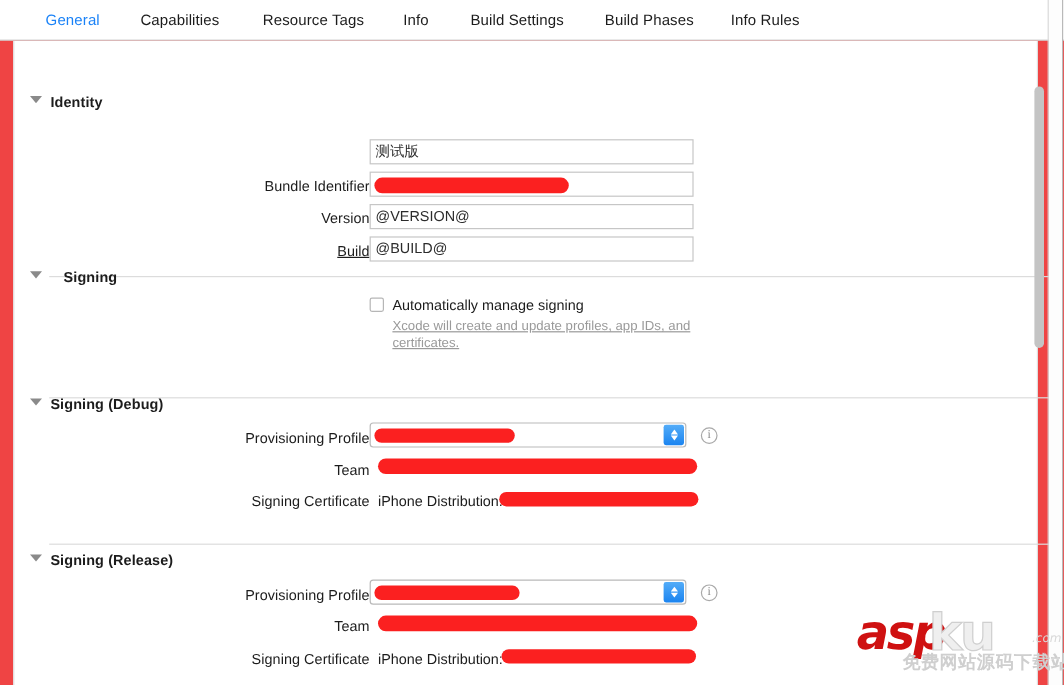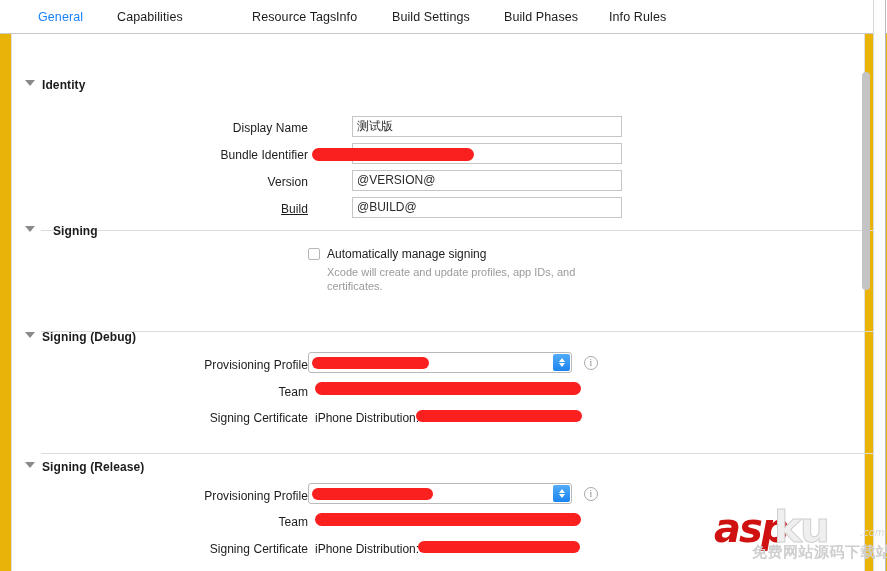--- a/index.html
+++ b/index.html
@@ -49,21 +49,21 @@
     color: #1a82f7;
   }
 
   
   .content-wrap {
     position: absolute;
     left: 0;
     top: 34px;
     width: 887px;
     height: 537px;
-    background: #eab308;
+    background: #ef4444;
     overflow: hidden;
   }
   .panel {
     position: absolute;
     left: 11px;
     top: 0;
     width: 854px;
     height: 537px;
     background: #ffffff;
     border-left: 1px solid #dedede;
@@ -155,21 +155,20 @@
     height: 21px;
     background: #ffffff;
     border: 1px solid #c6c6c6;
     box-sizing: border-box;
     font-size: 12px;
     color: #2b2b2b;
     line-height: 19px;
     padding: 0 4px;
     white-space: nowrap;
     overflow: hidden;
-    margin-left: 44px;
   }
   .cjk {
     font-family: "DejaVu Sans", "Liberation Sans", sans-serif;
   }
 
   
   .popup {
     position: absolute;
     height: 21px;
     background: #ffffff;
@@ -231,20 +230,21 @@
     font-size: 12px;
     color: #1c1c1c;
     white-space: nowrap;
   }
   .cb-help {
     position: absolute;
     font-size: 11px;
     color: #9a9a9a;
     line-height: 14px;
     width: 250px;
+    text-decoration: underline;
   }
 
   
   .plain-value {
     position: absolute;
     font-size: 12px;
     color: #1c1c1c;
     white-space: nowrap;
   }
 
@@ -308,34 +308,33 @@
   }
 </style>
 </head>
 <body>
 
 <div id="app">
 
   <div class="tabbar">
     <div class="tab active" style="position:absolute;left:38px;">General</div>
     <div class="tab" style="position:absolute;left:117px;">Capabilities</div>
-    <div class="tab" style="position:absolute;left:219px;margin-left:33px;">Resource Tags</div>
+    <div class="tab" style="position:absolute;left:219px;">Resource Tags</div>
     <div class="tab" style="position:absolute;left:336px;">Info</div>
     <div class="tab" style="position:absolute;left:392px;">Build Settings</div>
     <div class="tab" style="position:absolute;left:504px;">Build Phases</div>
     <div class="tab" style="position:absolute;left:609px;">Info Rules</div>
   </div>
 
   <div class="content-wrap">
     <div class="panel">
 
       <div class="disclosure" style="left:13px;  top:46px;"></div>
       <div class="section-title" style="left:30px;  top:44px;">Identity</div>
 
-      <div class="row-label" style="left:70px; top:87px; width:226px;">Display Name</div>
       <div class="textfield cjk" style="left:296px; top:82px; width:270px;">测试版</div>
 
       <div class="row-label" style="left:70px; top:114px; width:226px;">Bundle Identifier</div>
       <div class="textfield" style="left:296px; top:109px; width:270px;"></div>
       <div class="redact" style="left:300px; top:114px; width:162px; height:13px;"></div>
 
       <div class="row-label" style="left:70px; top:141px; width:226px;">Version</div>
       <div class="textfield" style="left:296px; top:136px; width:270px;">@VERSION@</div>
 
       <div class="row-label" style="left:70px; top:168px; width:226px;text-decoration:underline;">Build</div>

